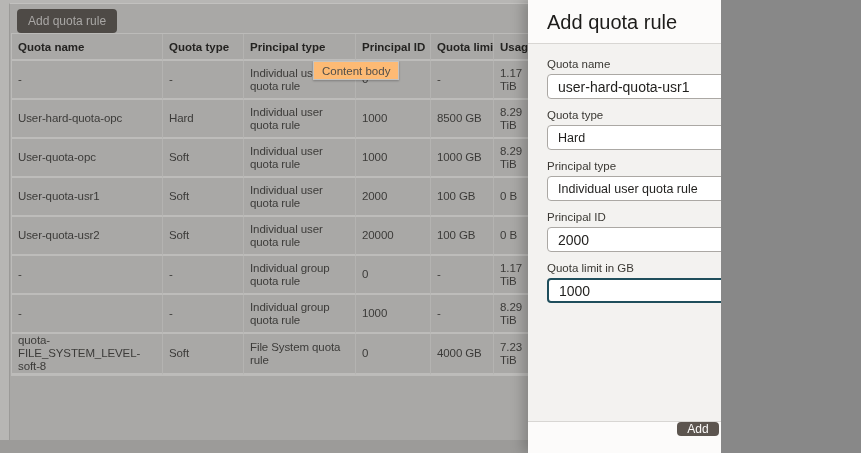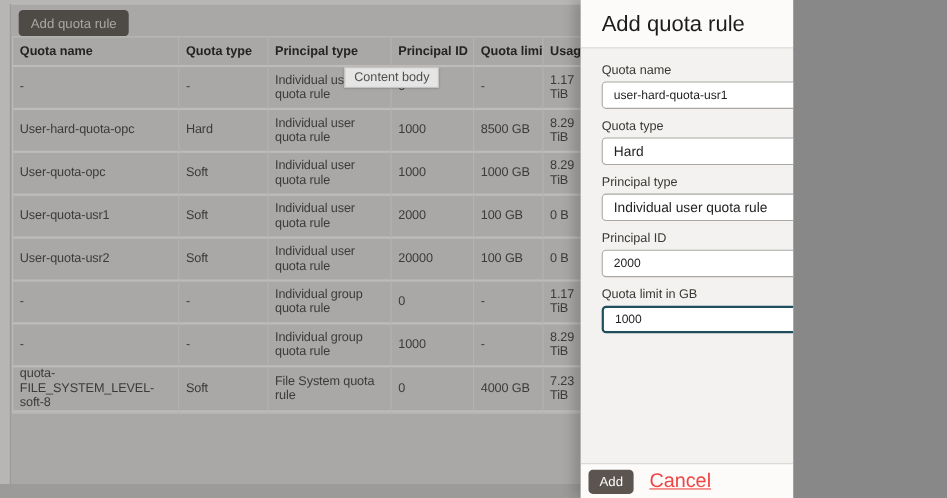--- a/index.html
+++ b/index.html
@@ -30,51 +30,51 @@
   table.grid td { height:39px; font-size:11.5px; color:#3c3b39; letter-spacing:-0.1px;
                padding:0 4px 0 6px; vertical-align:middle; line-height:13px;
                overflow-wrap:break-word; }
   th.c0 { width:151px; } th.c1 { width:81px; } th.c2 { width:112px; }
   th.c3 { width:75px; }  th.c4 { width:63px; } th.c5 { width:52px; }
   th.c4, td.c4 { padding-left:10px; }
   th.c5, td.c5 { padding-left:7px; padding-right:22px; }
   td.c5 { overflow:visible; }
 
   .tooltip { position:absolute; left:313px; top:61px; height:19px; padding:2px 8px;
-             background:#e5e5e5; border:1px solid #c4c3c1; color:#504e4a;
+             background:#fdba74; border:1px solid #c4c3c1; color:#504e4a;
              font-size:11.5px; line-height:14px; white-space:nowrap; z-index:5;
              box-shadow:0 1px 2px rgba(0,0,0,0.25); }
 
   
   .panel { position:absolute; left:528px; top:0; width:333px; height:453px;
            background:#f3f2f0; z-index:10; box-shadow:-5px 0 12px rgba(0,0,0,0.22); }
   .panel-header { position:absolute; left:0; top:0; right:0; height:44px;
                   background:#fcfbfa; border-bottom:1px solid #d8d6d3; }
   .panel-title { margin:0; padding:11px 0 0 19px; font-size:20px; font-weight:400;
                  color:#1d1c1a; }
   .panel-body { position:absolute; left:0; top:45px; right:0; bottom:32px;
                 padding:13px 16px 0 19px; background:#f3f2f0; }
   .field { margin-bottom:10px; }
   .flabel { display:block; font-size:11.5px; color:#3a3833; margin-bottom:4px; }
-  .finput { display:block; width:100%; height:25px; padding:0 10px; font-size:11px;
+  .finput { display:block; width:100%; height:25px; padding:0 10px; font-size:14px;
             color:#201f1d; background:#fff; border:1px solid #aba8a4; border-radius:4px;
             outline:none; }
   .finput.focused { border:2px solid #1f4e5c; }
   .fselect { position:relative; display:flex; align-items:center; width:100%; height:25px;
              padding:0 24px 0 10px; font-size:12.5px; color:#201f1d; background:#fff;
              border:1px solid #aba8a4; border-radius:4px; cursor:pointer; }
   .chevrons { position:absolute; right:9px; top:50%; transform:translateY(-50%);
               display:flex; flex-direction:column; align-items:center; }
   .chevrons i { display:block; width:0; height:0;
                 border-left:3.5px solid transparent; border-right:3.5px solid transparent; }
   .chevrons i.up   { border-bottom:4.5px solid #4f4d49; }
   .chevrons i.down { border-top:4.5px solid #4f4d49; margin-top:3px; }
   .panel-footer { position:absolute; left:0; right:0; bottom:0; height:32px;
                   background:#fcfbfa; border-top:1px solid #d8d6d3;
-                  display:flex; align-items:center; padding-left:7px; gap:14px; }
+                  display:flex; align-items:center; padding-left:7px; gap:14px;flex-direction:column; }
   .add-btn { height:22px; padding:0 10px; background:#5c554f; color:#fbfaf9;
              font-size:12px; border:none; border-radius:4px; cursor:pointer; }
   .cancel-link { font-size:18px; color:#ef4444; text-decoration:underline; cursor:pointer; }
 </style>
 </head>
 <body>
 
 <div class="screen">
 
   <div class="left-region">

